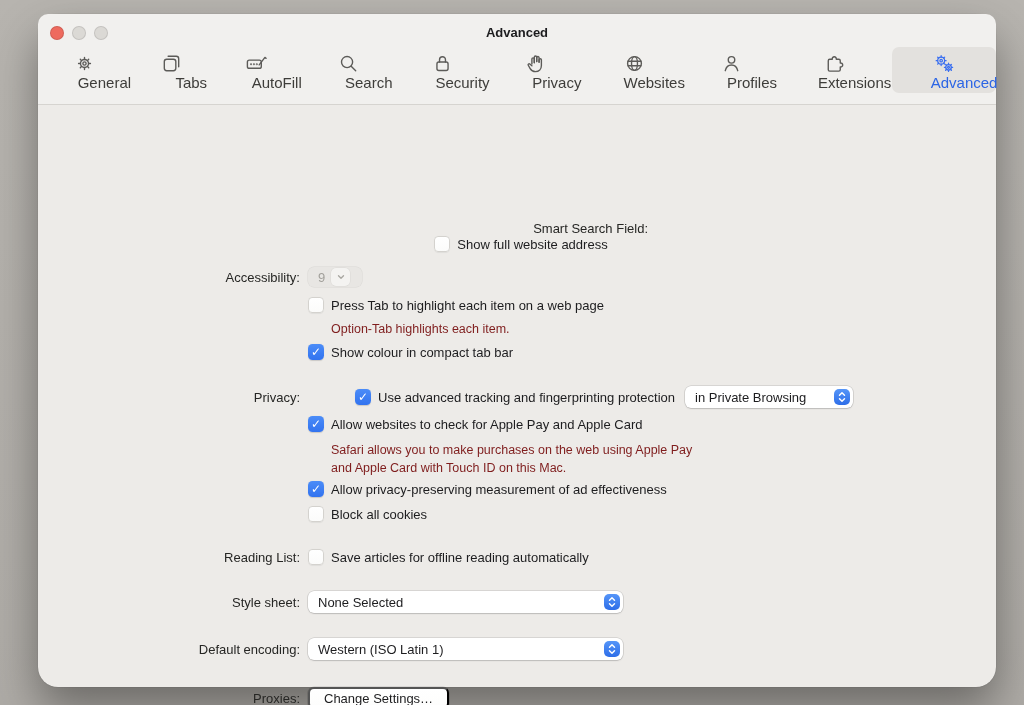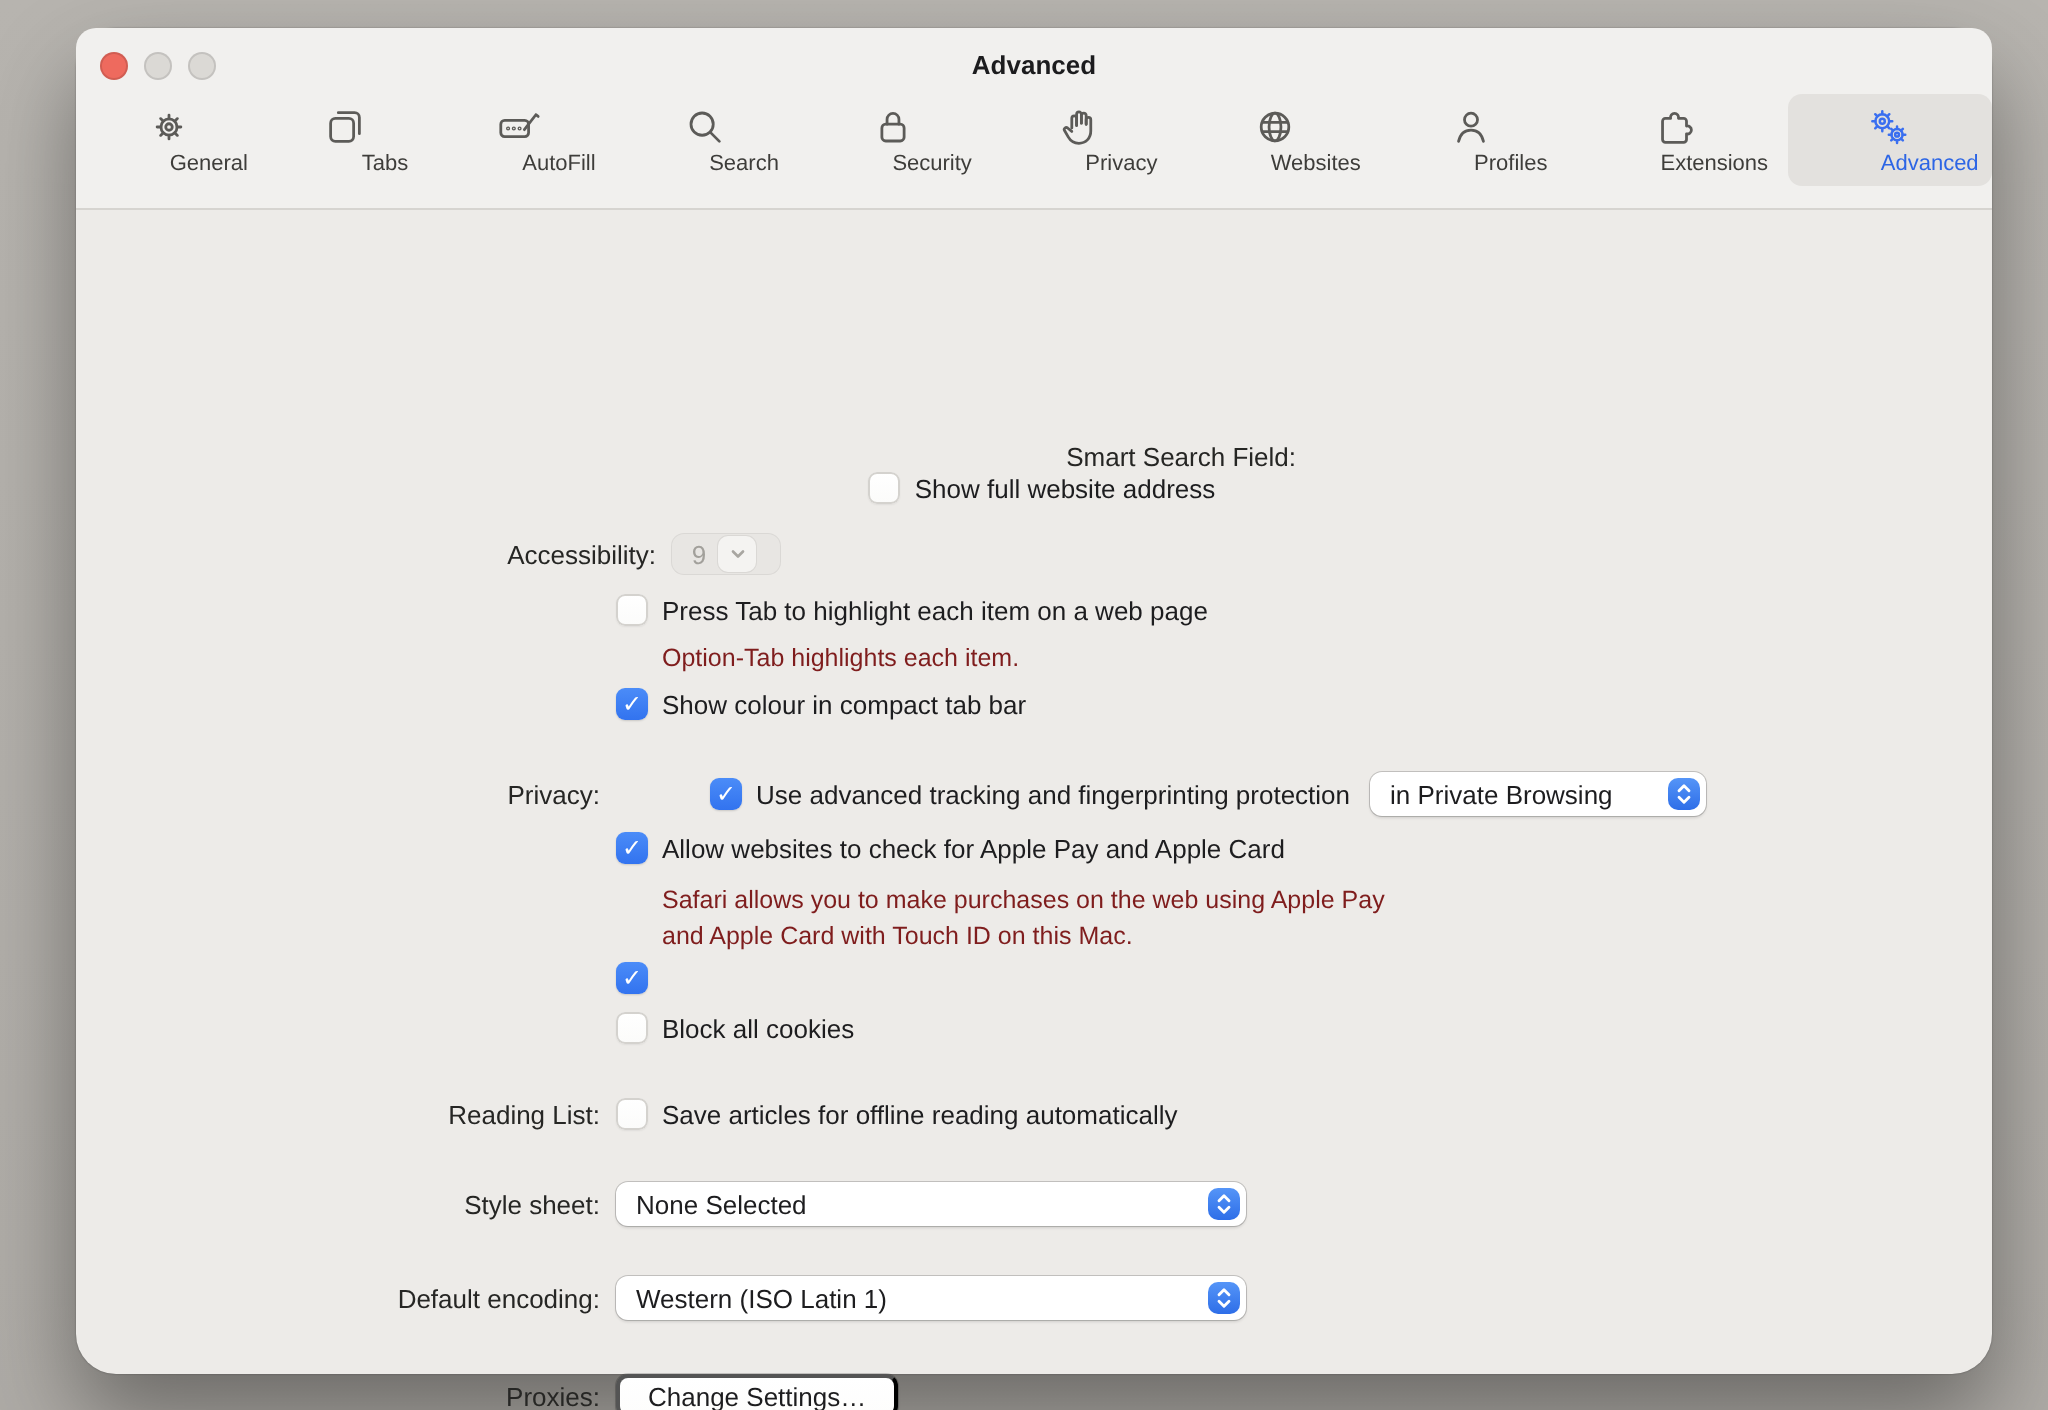--- a/index.html
+++ b/index.html
@@ -33,21 +33,21 @@
     display:flex; justify-content:center; align-items:flex-start; gap:3px;
   }
   .tab {
     display:flex; flex-direction:column; align-items:center; gap:1px;
     padding:5px 8px 4px; border-radius:7px; cursor:default;
     color:#3e3d3a; min-width:52px;
   }
   .tab .ticon { width:23px; height:23px; }
   .tab .ticon svg { width:23px; height:23px; stroke:#5c5b58; fill:none;
     stroke-width:1.45; stroke-linecap:round; stroke-linejoin:round; }
-  .tab .tlabel { font-size:11px; line-height:13px;margin-left:40px; }
+  .tab .tlabel { font-size:15px; line-height:13px;margin-left:40px; }
   .tab.selected { background:#e3e1de; color:#2c65e5; }
   .tab.selected .ticon svg { stroke:#3a6ff0; }
   
   .content { position:absolute; top:91px; left:0; right:0; bottom:0; font-size:13px; }
   .row { position:absolute; left:0; right:0; display:flex; align-items:center; height:22px; }
   .row-label { width:262px; text-align:right; flex:none; color:#262624; }
   .controls { margin-left:8px; display:flex; align-items:center; gap:10px; }
   .check-item { display:flex; align-items:center; gap:7px; color:#1d1d1f; }
   .checkbox {
     width:16px; height:16px; border-radius:4.5px; flex:none;
@@ -229,21 +229,21 @@
     <div class="row" style="top:116px;flex-direction:column;">
       <span class="row-label">Smart Search Field:</span>
       <div class="controls">
         <div class="check-item">
           <span class="checkbox"></span>
           <span>Show full website address</span>
         </div>
       </div>
     </div>
 
-    <div class="row" style="top:161px;margin-left:28px;">
+    <div class="row" style="top:161px;">
       <span class="row-label">Accessibility:</span>
       <div class="controls">
         <div class="popup disabled" style="width:54px;height:20px;">
           <span>9</span>
           <span class="chev-btn">
             <svg viewBox="0 0 12 12">
                 <path d="M3 4.5l3 3 3-3"></path>
               </svg>
           </span>
         </div>
@@ -303,20 +303,21 @@
     <div class="caption" style="top:336px;">
       <div>Safari allows you to make purchases on the web using Apple Pay</div>
       <div>and Apple Card with Touch ID on this Mac.</div>
     </div>
 
     <div class="row" style="top:373px;">
       <span class="row-label"></span>
       <div class="controls">
         <div class="check-item">
           <span class="checkbox checked"></span>
+          <span>Allow privacy-preserving measurement of ad effectiveness</span>
         </div>
       </div>
     </div>
 
     <div class="row" style="top:398px;">
       <span class="row-label"></span>
       <div class="controls">
         <div class="check-item">
           <span class="checkbox"></span>
           <span>Block all cookies</span>

